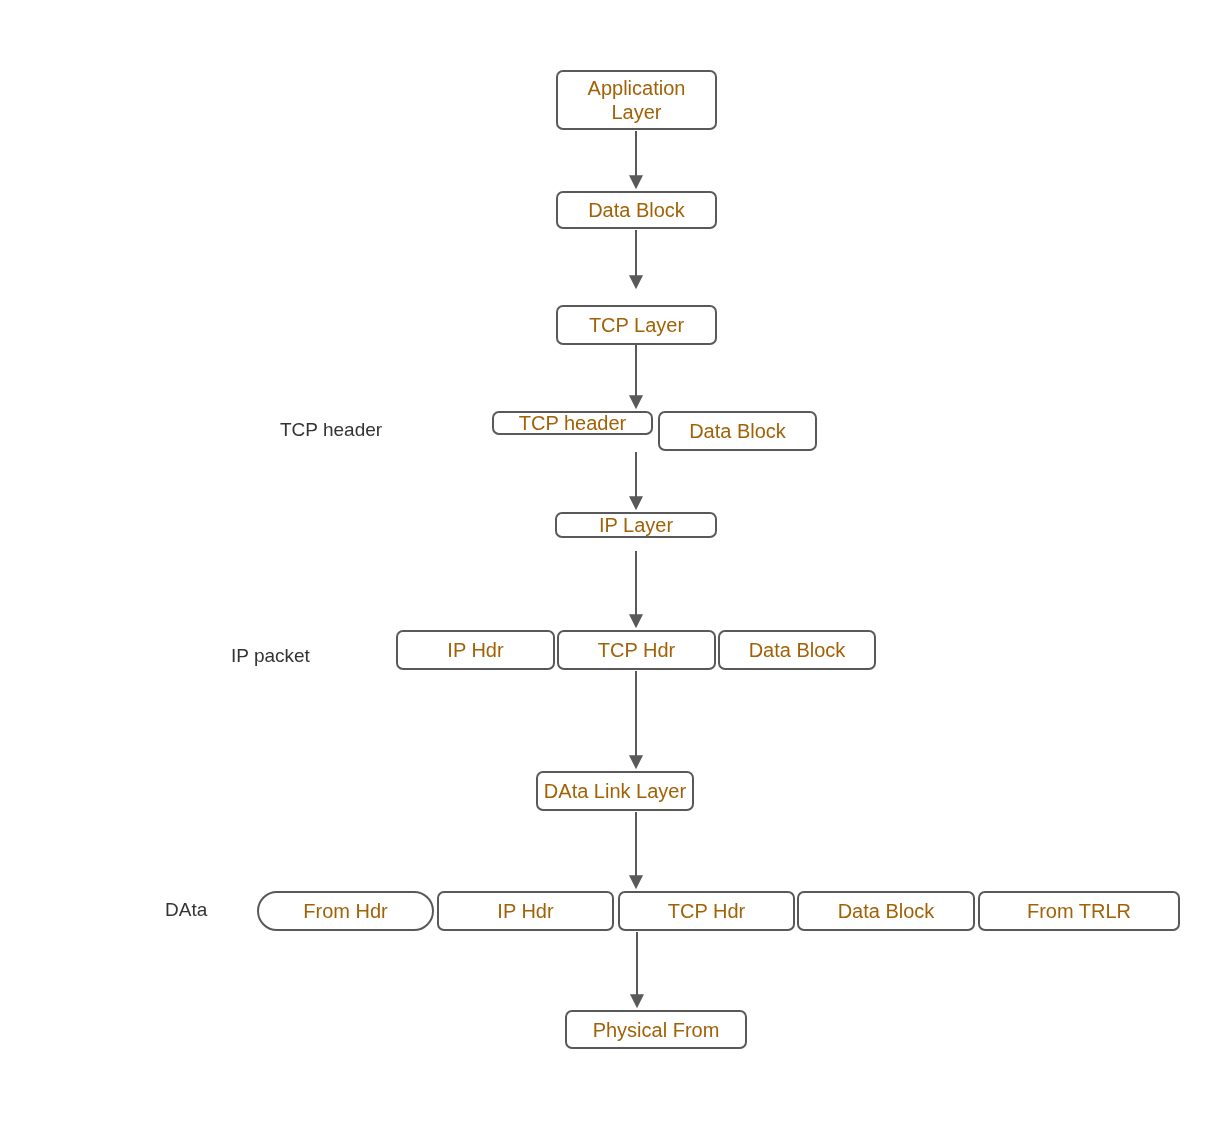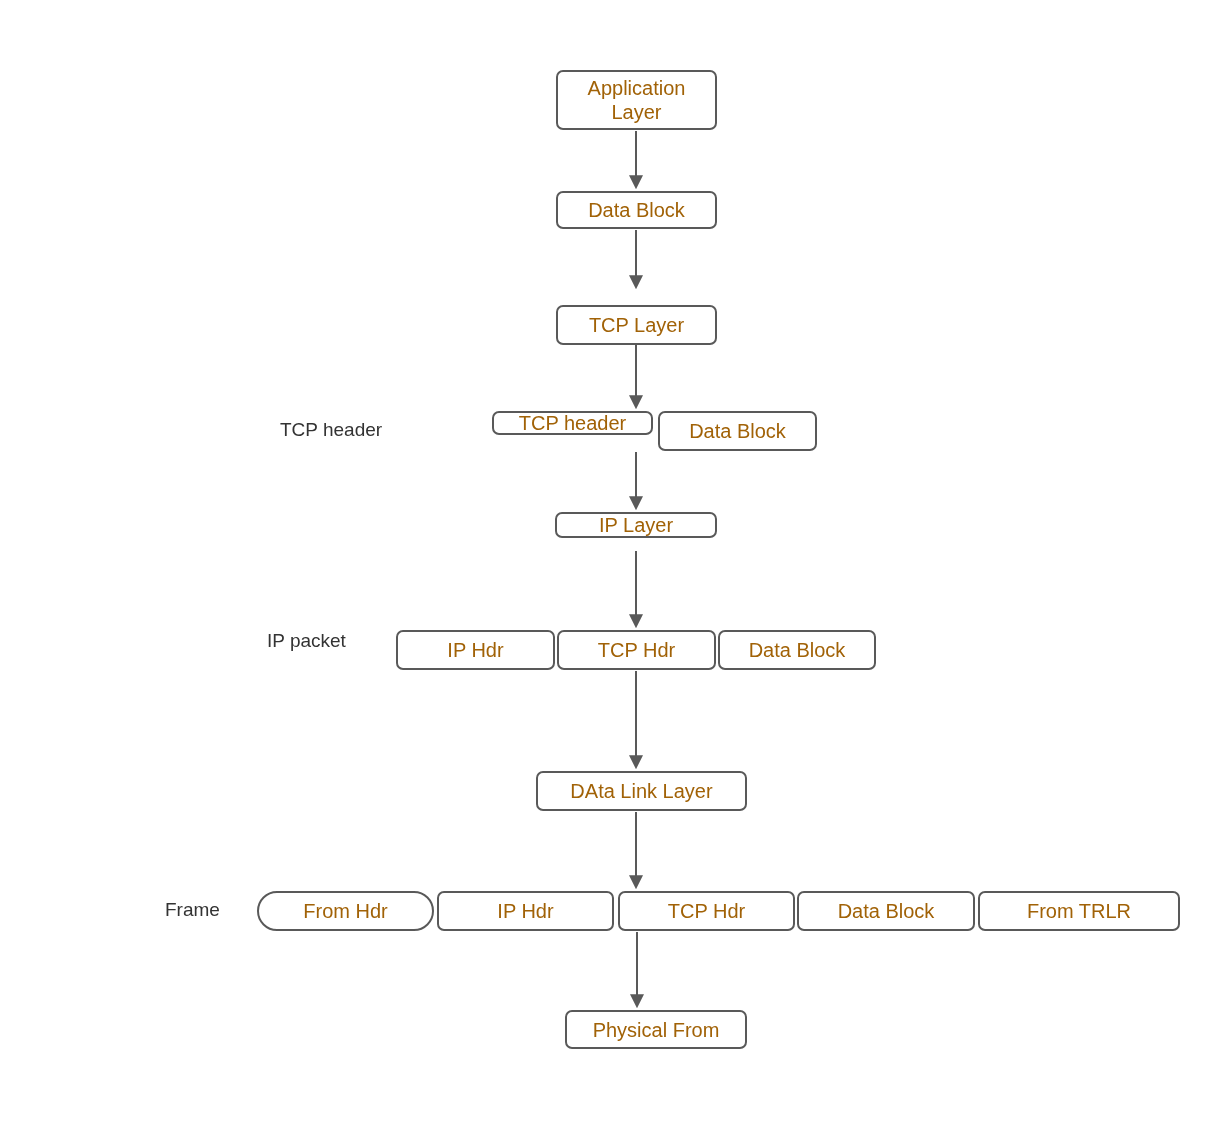--- a/index.html
+++ b/index.html
@@ -73,28 +73,28 @@
   <div class="node" style="left:556px; top:191px; width:161px; height:38px;">Data Block</div>
 
   <div class="node" style="left:556px; top:305px; width:161px; height:40px;">TCP Layer</div>
 
   <div class="row-label" style="left:280px; top:419px;">TCP header</div>
   <div class="node" style="left:492px; top:411px; width:161px; height:24px;">TCP header</div>
   <div class="node" style="left:658px; top:411px; width:159px; height:40px;">Data Block</div>
 
   <div class="node" style="left:555px; top:512px; width:162px; height:26px;">IP Layer</div>
 
-  <div class="row-label" style="left:231px; top:630px;margin-left:36px;">IP packet</div>
+  <div class="row-label" style="left:231px; top:645px;">IP packet</div>
   <div class="node" style="left:396px; top:630px; width:159px; height:40px;">IP Hdr</div>
   <div class="node" style="left:557px; top:630px; width:159px; height:40px;">TCP Hdr</div>
   <div class="node" style="left:718px; top:630px; width:158px; height:40px;">Data Block</div>
 
-  <div class="node" style="left:536px; top:771px; width:211px; height:40px;">DAta Link Layer</div>
+  <div class="node" style="left:536px; top:771px; width:158px; height:40px;">DAta Link Layer</div>
 
-  <div class="row-label" style="left:165px; top:899px;">Frame</div>
+  <div class="row-label" style="left:165px; top:899px;">DAta</div>
   <div class="node" style="left:257px; top:891px; width:177px; height:40px;border-radius:20px;">From Hdr</div>
   <div class="node" style="left:437px; top:891px; width:177px; height:40px;">IP Hdr</div>
   <div class="node" style="left:618px; top:891px; width:177px; height:40px;">TCP Hdr</div>
   <div class="node" style="left:797px; top:891px; width:178px; height:40px;">Data Block</div>
   <div class="node" style="left:978px; top:891px; width:202px; height:40px;">From TRLR</div>
 
   <div class="node" style="left:565px; top:1010px; width:182px; height:39px;">Physical From</div>
 
 </div>
 

